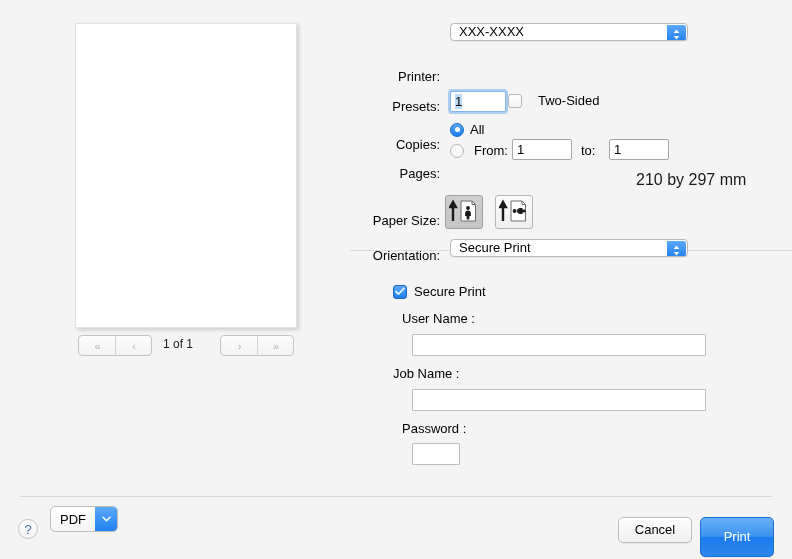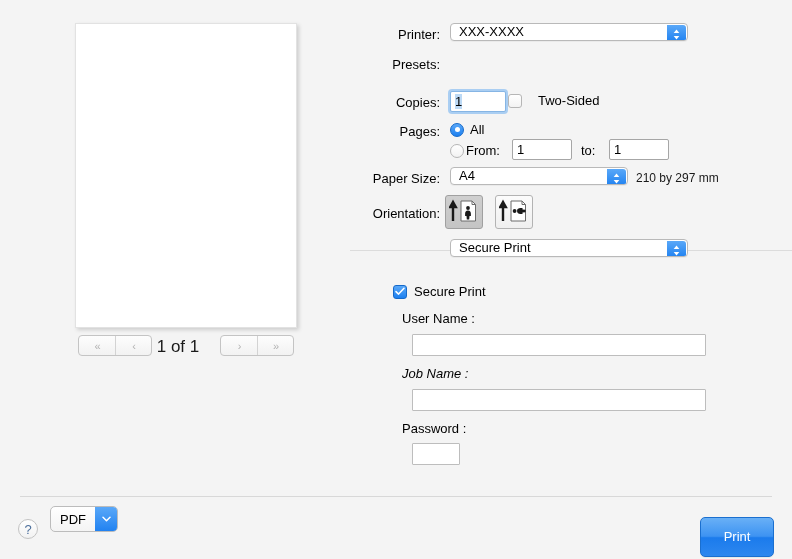--- a/index.html
+++ b/index.html
@@ -62,41 +62,42 @@
     background: transparent;
     border: none;
     font-family: "Liberation Sans", sans-serif;
     padding: 0;
   }
   .seg-btn + .seg-btn { border-left: 1px solid #d3d3d3; }
   #page-count {
     position: absolute;
     left: 0; right: 16px; top: 2px;
     text-align: center;
-    font-size: 17px;
+    font-size: 12px;
     color: #1a1a1a;
   }
 
   
   #settings-pane {
     position: absolute;
     left: 340px; top: 0;
     width: 452px; height: 490px;
   }
   .lbl {
     position: absolute;
     text-align: right;
     font-size: 13px;
     color: #000;
     white-space: nowrap;
     right: auto;
   }
   .field-lbl {
     width: 100px;
     text-align: right;
+    margin-top: 42px;
   }
 
   
   .popup {
     position: relative;
     display: inline-flex;
     align-items: center;
     height: 18px;
     background: #ffffff;
     border: 1px solid #b9b9b9;
@@ -297,21 +298,21 @@
     position: absolute;
     left: 618px; top: 27px;
     width: 74px; height: 26px;
   }
   #print-btn {
     position: absolute;
     left: 700px; top: 27px;
     width: 74px; height: 40px;
   }
   .unit-text {
-    font-size: 12px;
+    font-size: 16px;
     color: #1a1a1a;
     white-space: nowrap;
   }
 </style>
 </head>
 <body>
 
 <div id="preview-pane">
   <div id="preview-page"></div>
 
@@ -350,42 +351,33 @@
   <div style="position:absolute; left:168px; top:93px; display:flex; align-items:center; gap:16px;">
     <span class="cbox"></span>
     <span>Two-Sided</span>
   </div>
 
   <div class="lbl field-lbl" style="left:0; top:124px;">Pages:</div>
   <div style="position:absolute; left:110px; top:122px; display:flex; align-items:center; gap:6px;">
     <span class="radio on"></span>
     <span>All</span>
   </div>
-  <div style="position:absolute; left:110px; top:143px; display:flex; align-items:center; gap:2px;">
+  <div style="position:absolute; left:110px; top:143px; display:flex; align-items:center; gap:10px;">
     <span class="radio"></span>
     <span>From:</span>
   </div>
   <div class="tfield" style="position:absolute; left:512px; top:139px; width:60px; left:172px;">
     <span>1</span>
   </div>
   <div style="position:absolute; left:241px; top:143px;">to:</div>
   <div class="tfield" style="position:absolute; left:269px; top:139px; width:60px;">
     <span>1</span>
   </div>
 
   <div class="lbl field-lbl" style="left:0; top:171px;">Paper Size:</div>
-  <div class="popup" style="position:absolute; left:110px; top:167px; width:178px;">
-    <span class="popup-text">A4</span>
-    <span class="chev">
-      <svg width="9" height="13" viewBox="0 0 9 13">
-          <path d="M4.5 1.5 L7.3 5 L1.7 5 Z" fill="#fff"></path>
-          <path d="M4.5 11.5 L7.3 8 L1.7 8 Z" fill="#fff"></path>
-        </svg>
-    </span>
-  </div>
   <div class="unit-text" style="position:absolute; left:296px; top:171px;">210 by 297 mm</div>
 
   <div class="lbl field-lbl" style="left:0; top:206px;">Orientation:</div>
   <button class="orient-btn selected" style="position:absolute; left:105px; top:195px;">
     <span>
       <svg width="30" height="24" viewBox="0 0 30 24">
         <path d="M4 22 L4 5 M4 3 L1.2 8 L6.8 8 Z" stroke="#1a1a1a" stroke-width="2.4" fill="#1a1a1a"></path>
         <path d="M12 2 H23 L26.5 5.5 V22 H12 Z" fill="#fff" stroke="#6b6b6b" stroke-width="1"></path>
         <path d="M23 2 L23 5.5 L26.5 5.5" fill="none" stroke="#6b6b6b" stroke-width="1"></path>
         <circle cx="19" cy="9" r="1.9" fill="#1a1a1a"></circle>
@@ -421,21 +413,21 @@
       <svg width="10" height="9" viewBox="0 0 10 9">
           <path d="M1 4.6 L3.6 7.1 L9 1.3" stroke="#fff" stroke-width="1.5" fill="none" stroke-linecap="round" stroke-linejoin="round"></path>
         </svg>
     </span>
     <span>Secure Print</span>
   </div>
 
   <div style="position:absolute; left:62px; top:311px;">User Name :</div>
   <input class="tfield-plain" style="position: absolute; left: 72px; top: 334px; width: 294px;" value="">
 
-  <div style="position:absolute; left:62px; top:366px;font-style:italic;">Job Name :</div>
+  <div style="position:absolute; left:53px; top:366px;">Job Name :</div>
   <input class="tfield-plain" style="position: absolute; left: 72px; top: 389px; width: 294px;" value="">
 
   <div style="position:absolute; left:62px; top:421px;">Password :</div>
   <input type="password" class="tfield-plain" style="position: absolute; left: 72px; top: 443px; width: 48px;" value="">
 </div>
 
 <div id="bottom-bar">
   <div id="bottom-sep"></div>
 
   <button id="help-btn">?</button>
@@ -443,15 +435,16 @@
   <div id="pdf-btn">
     <span class="pdf-label">PDF</span>
     <span class="pdf-chev">
       <svg width="9" height="6" viewBox="0 0 9 6">
           <path d="M1 1.3 L4.5 4.7 L8 1.3" stroke="#fff" stroke-width="1.5" fill="none" stroke-linecap="round" stroke-linejoin="round"></path>
         </svg>
     </span>
   </div>
 
 
+  <button class="btn" id="cancel-btn">Cancel</button>
 
   <button class="btn primary" id="print-btn">Print</button>
 </div>
 
 </body></html>

